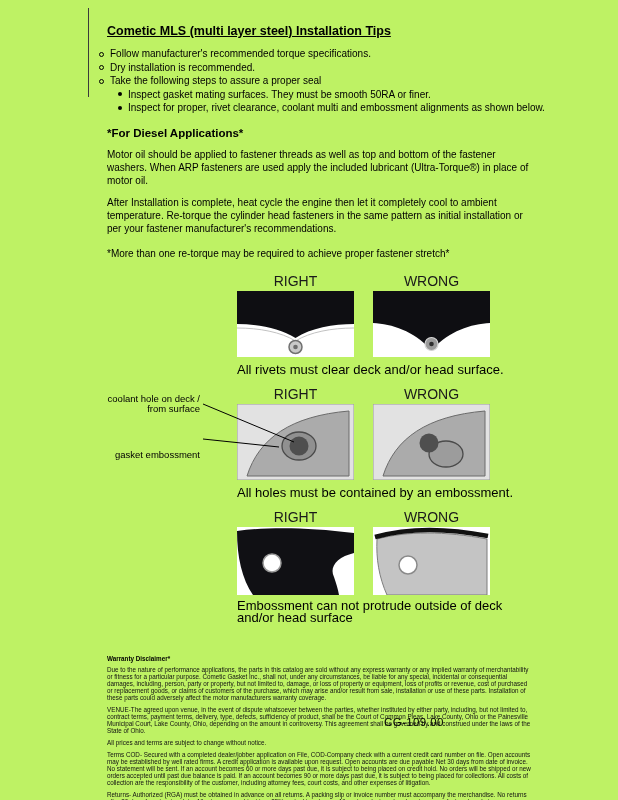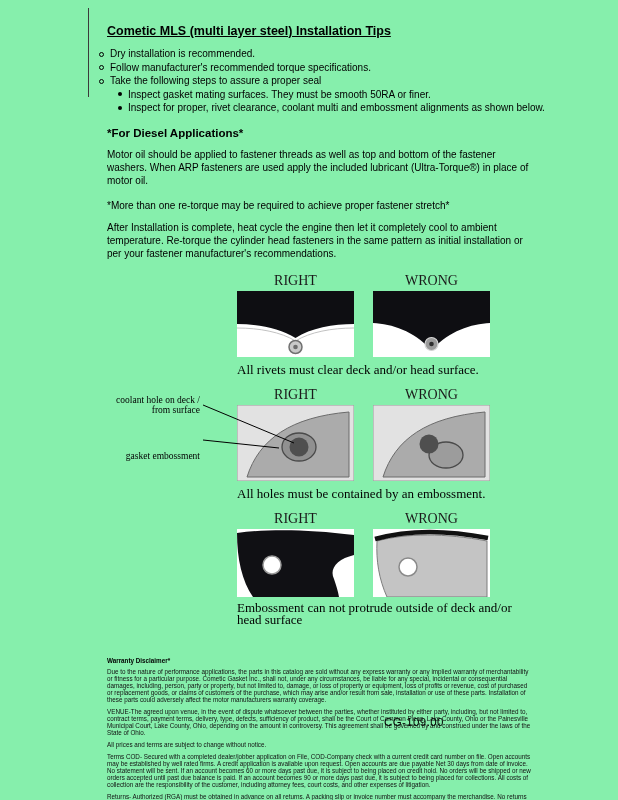--- a/index.html
+++ b/index.html
@@ -1,37 +1,37 @@
 <!DOCTYPE html>
 <html><head>
 <meta charset="utf-8">
 <style>
   html,body { margin:0; padding:0; background:#e9e9e9; }
   .page {
     position:relative; width:618px; height:800px; margin:0 auto;
-    background:#86efac; color:#000;
+    background:#bef264; color:#000;
     font-family:"Liberation Sans", sans-serif;
     overflow:hidden;
   }
   .left-rule { position:absolute; left:88px; top:8px; width:1px; height:89px; background:#3a3a3a; }
 
   .title { margin:0; padding:24px 0 0 107px; font-size:12.5px; font-weight:bold; }
   .title span { text-decoration:underline; }
 
   .tips { margin:9px 0 0 99px; font-size:10px; }
   .tip { display:flex; gap:6px; line-height:13.5px; width:430px; }
   .b-open { width:3px; height:3px; border:1px solid #000; border-radius:50%; margin-top:4.5px; flex:none; }
   .b-solid { width:4px; height:4px; background:#000; border-radius:50%; margin-top:4.5px; flex:none; }
   .subtips { margin-left:19px; }
 
   .h-diesel { margin:12px 0 0 107px; font-size:11.5px; font-weight:bold; }
   .para { margin:9px 2px 0 107px; width:424px; font-size:10px; line-height:13px; }
   .note { margin-top:12px; }
 
-  .figures { margin-top:13px;font-family:Liberation Serif, serif; }
+  .figures { margin-top:13px; }
   .fig-row + .fig-row { margin-top:9px; }
   .fig-heads { display:flex; gap:19px; margin-left:237px; font-size:14px; color:#1a1a1a; }
   .fig-heads span { width:117px; text-align:center; }
   .fig-imgs { display:flex; gap:19px; margin-left:237px; margin-top:2px; }
   .fig-imgs svg { display:block; }
   .fig-cap { margin:5px 0 0 237px; font-size:13px; }
   .fig-cap.c3 { width:280px; line-height:12.5px; }
 
   .fig-row.r2 { position:relative; }
   .ann { position:absolute; left:96px; width:104px; text-align:right; font-size:9.5px; line-height:10.5px; }
@@ -49,46 +49,46 @@
 <body>
 
 <div class="page">
   <div class="left-rule"></div>
 
   <h1 class="title"><span>Cometic MLS (multi layer steel) Installation Tips</span></h1>
 
   <div class="tips">
     <div class="tip">
       <span class="b-open"></span>
-      <span>Dry installation is recommended.</span>
+      <span>Follow manufacturer's recommended torque specifications.</span>
     </div>
     <div class="tip">
       <span class="b-open"></span>
-      <span>Follow manufacturer's recommended torque specifications.</span>
+      <span>Dry installation is recommended.</span>
     </div>
     <div class="tip">
       <span class="b-open"></span>
       <span>Take the following steps to assure a proper seal</span>
     </div>
     <div class="subtips">
       <div class="tip">
         <span class="b-solid"></span>
         <span>Inspect gasket mating surfaces.  They must be smooth 50RA or finer.</span>
       </div>
       <div class="tip">
         <span class="b-solid"></span>
         <span>Inspect for proper, rivet clearance, coolant multi and embossment alignments as shown below.</span>
       </div>
     </div>
   </div>
 
   <h2 class="h-diesel">*For Diesel Applications*</h2>
   <p class="para">Motor oil should be applied to fastener threads as well as top and bottom of the fastener washers. When ARP fasteners are used apply the included lubricant (Ultra-Torque®) in place of motor oil.</p>
+  <p class="para">After Installation is complete, heat cycle the engine then let it completely cool to ambient temperature. Re-torque the cylinder head fasteners in the same pattern as initial installation or per your fastener manufacturer's recommendations.</p>
   <p class="para note">*More than one re-torque may be required to achieve proper fastener stretch*</p>
-  <p class="para">After Installation is complete, heat cycle the engine then let it completely cool to ambient temperature. Re-torque the cylinder head fasteners in the same pattern as initial installation or per your fastener manufacturer's recommendations.</p>
 
   <div class="figures">
 
     <div class="fig-row">
       <div class="fig-heads">
         <span>RIGHT</span>
         <span>WRONG</span>
       </div>
       <div class="fig-imgs">
         <svg width="117" height="66" viewBox="0 0 117 66">

